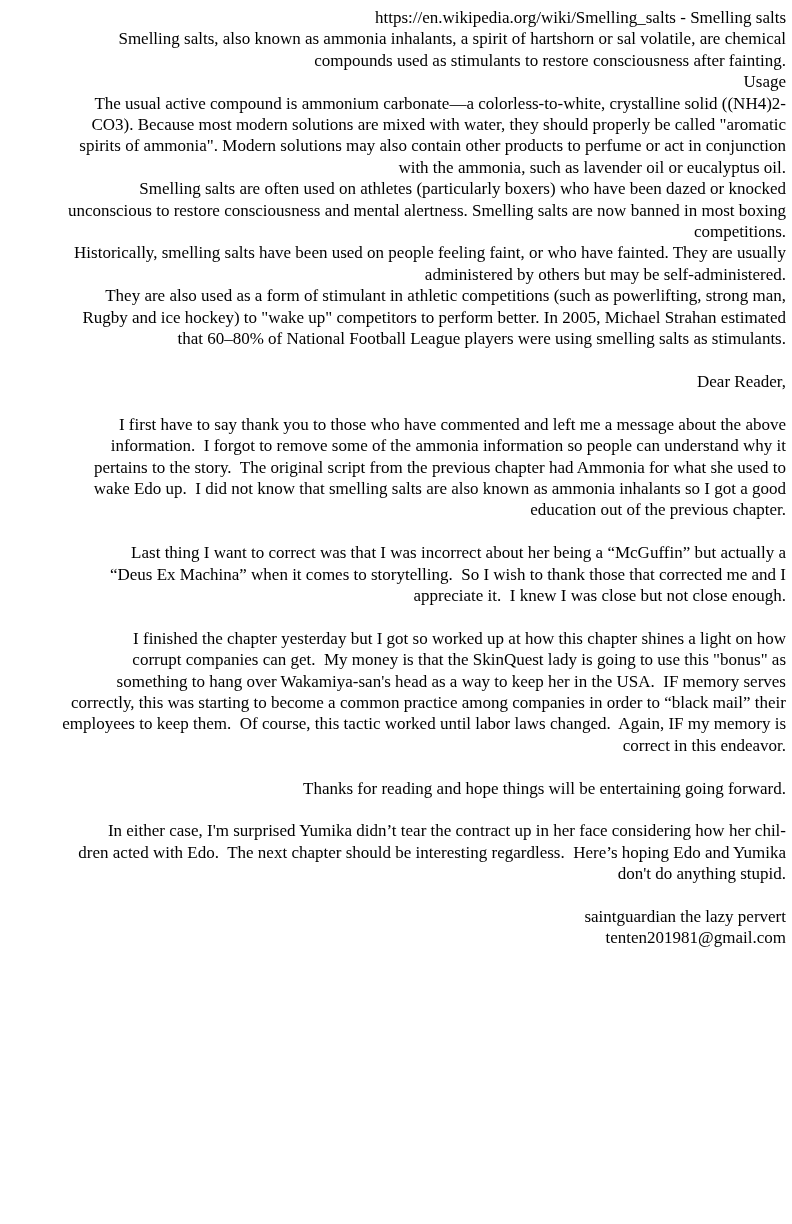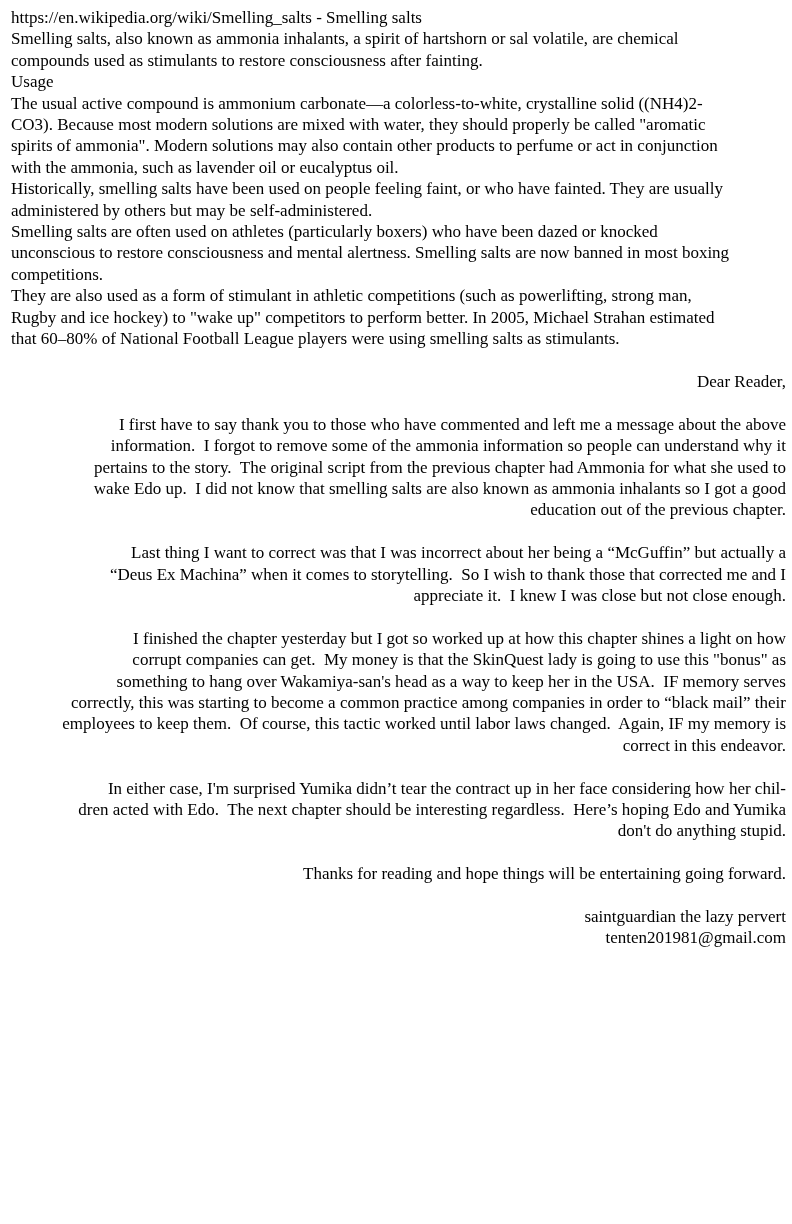--- a/index.html
+++ b/index.html
@@ -17,21 +17,21 @@
     line-height: 21.4px;
   }
   .page {
     box-sizing: border-box;
     width: 792px;
     height: 1224px;
     padding: 7px 6px 0 11px;
   }
   .wiki p {
     margin: 0;
-    text-align: left;
+    text-align: right;
     white-space: pre-wrap;
   }
   .letter p {
     margin: 21.4px 0 0 0;
     text-align: right;
     white-space: pre-wrap;
   }
   .letter p.para {
     text-indent: 36px;
   }
@@ -47,25 +47,25 @@
 
   <section class="wiki">
     <p>https://en.wikipedia.org/wiki/Smelling_salts - Smelling salts</p>
     <p>Smelling salts, also known as ammonia inhalants, a spirit of hartshorn or sal volatile, are chemical
 compounds used as stimulants to restore consciousness after fainting.</p>
     <p>Usage</p>
     <p>The usual active compound is ammonium carbonate—a colorless-to-white, crystalline solid ((NH4)2-
 CO3). Because most modern solutions are mixed with water, they should properly be called "aromatic
 spirits of ammonia". Modern solutions may also contain other products to perfume or act in conjunction
 with the ammonia, such as lavender oil or eucalyptus oil.</p>
-    <p>Historically, smelling salts have been used on people feeling faint, or who have fainted. They are usually
-administered by others but may be self-administered.</p>
     <p>Smelling salts are often used on athletes (particularly boxers) who have been dazed or knocked
 unconscious to restore consciousness and mental alertness. Smelling salts are now banned in most boxing
 competitions.</p>
+    <p>Historically, smelling salts have been used on people feeling faint, or who have fainted. They are usually
+administered by others but may be self-administered.</p>
     <p>They are also used as a form of stimulant in athletic competitions (such as powerlifting, strong man,
 Rugby and ice hockey) to "wake up" competitors to perform better. In 2005, Michael Strahan estimated
 that 60–80% of National Football League players were using smelling salts as stimulants.</p>
   </section>
 
   <section class="letter">
     <p>Dear Reader,</p>
     <p class="para">I first have to say thank you to those who have commented and left me a message about the above
 information.  I forgot to remove some of the ammonia information so people can understand why it
 pertains to the story.  The original script from the previous chapter had Ammonia for what she used to
@@ -73,21 +73,21 @@
 education out of the previous chapter.</p>
     <p class="para">Last thing I want to correct was that I was incorrect about her being a “McGuffin” but actually a
 “Deus Ex Machina” when it comes to storytelling.  So I wish to thank those that corrected me and I
 appreciate it.  I knew I was close but not close enough.</p>
     <p class="para">I finished the chapter yesterday but I got so worked up at how this chapter shines a light on how
 corrupt companies can get.  My money is that the SkinQuest lady is going to use this "bonus" as
 something to hang over Wakamiya-san's head as a way to keep her in the USA.  IF memory serves
 correctly, this was starting to become a common practice among companies in order to “black mail” their
 employees to keep them.  Of course, this tactic worked until labor laws changed.  Again, IF my memory is
 correct in this endeavor.</p>
+    <p class="para">Thanks for reading and hope things will be entertaining going forward.</p>
     <p class="para">In either case, I'm surprised Yumika didn’t tear the contract up in her face considering how her chil-
 dren acted with Edo.  The next chapter should be interesting regardless.  Here’s hoping Edo and Yumika
 don't do anything stupid.</p>
-    <p class="para">Thanks for reading and hope things will be entertaining going forward.</p>
     <p class="sig-name">saintguardian the lazy pervert</p>
     <p class="sig-email">tenten201981@gmail.com</p>
   </section>
 
 </div>
 
 </body></html>

